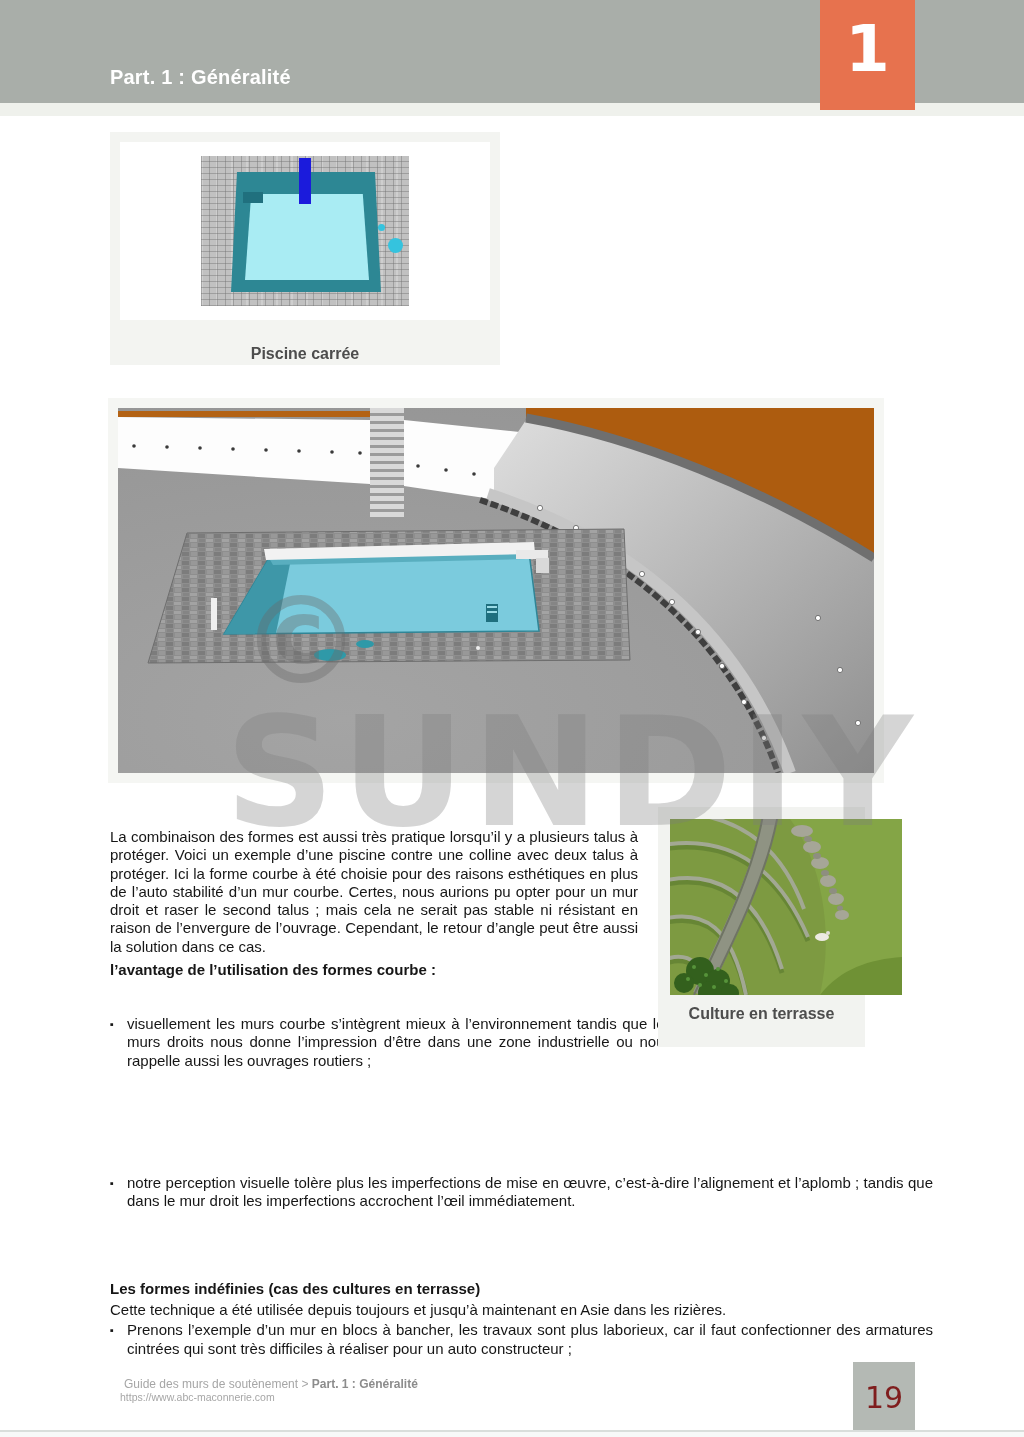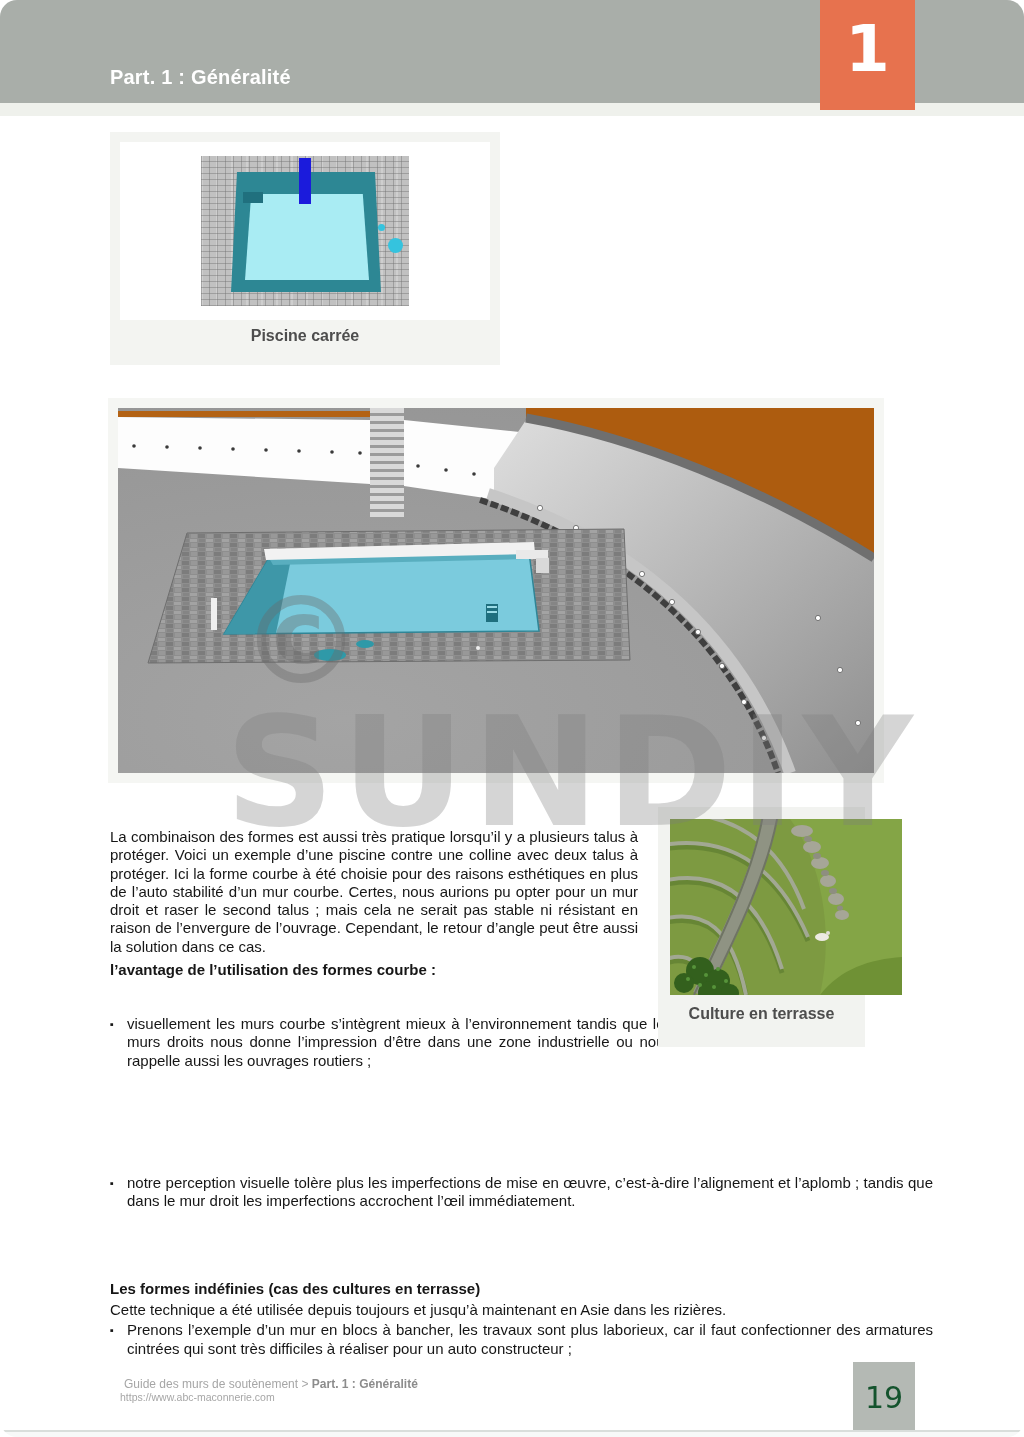--- a/index.html
+++ b/index.html
@@ -1,32 +1,32 @@
 <!DOCTYPE html>
 <html><head>
 <meta charset="utf-8">
 <style>
   html,body{margin:0;padding:0;background:#ffffff;}
   #page{position:relative;width:1024px;height:1437px;background:#ffffff;overflow:hidden;
-        font-family:"Liberation Sans",sans-serif;color:#161616;border-radius:17px;}
+        font-family:"Liberation Sans",sans-serif;color:#161616;}
 
   
   .header-band{position:absolute;left:0;top:0;width:1024px;height:103px;background:#a9aea9;}
   .header-strip{position:absolute;left:0;top:103px;width:1024px;height:13px;background:#eff1ec;}
   .header-title{position:absolute;left:110px;top:66px;font-size:20px;font-weight:bold;color:#ffffff;letter-spacing:.2px;}
   .chapter-badge{position:absolute;left:820px;top:0;width:95px;height:110px;background:#e7724e;text-align:center;}
   .chapter-badge span{display:block;font-family:"DejaVu Sans",sans-serif;font-size:64px;font-weight:bold;color:#ffffff;line-height:98px;}
 
   
   .panel{position:absolute;background:#f3f4f1;}
   .panel .inner{position:absolute;left:10px;top:10px;background:#ffffff;}
   .panel .caption{position:absolute;left:0;width:100%;text-align:center;font-size:16px;font-weight:bold;color:#4d4d4d;}
   #panel-square{left:110px;top:132px;width:390px;height:233px;}
   #panel-square .inner{width:370px;height:178px;}
-  #panel-square .caption{top:195px;}
+  #panel-square .caption{top:213px;}
   #panel-oval{left:524px;top:132px;width:388px;height:240px;}
   #panel-oval .inner{width:368px;height:184px;}
   #panel-oval .caption{top:206px;}
 
   
   .sq-patio{position:absolute;left:50%;transform:translateX(-50%);top:14px;width:208px;height:150px;
     background-color:#c1c1c1;
     background-image:
       repeating-linear-gradient(0deg, rgba(115,115,115,.45) 0 1px, transparent 1px 6px),
       repeating-linear-gradient(90deg, rgba(115,115,115,.45) 0 1px, transparent 1px 8px),
@@ -80,21 +80,21 @@
   
   #panel-terrace{left:658px;top:807px;width:207px;height:240px;background:#f2f3f0;}
   #panel-terrace .inner{width:232px;height:176px;left:12px;top:12px;background:#7d9a41;}
   #panel-terrace .caption{top:198px;}
 
   
   .footer-line1{position:absolute;left:124px;top:1377px;font-size:12px;color:#a6a6a6;}
   .footer-line1 b{color:#8c8c8c;}
   .footer-line2{position:absolute;left:120px;top:1391px;font-size:10.5px;color:#a6a6a6;}
   .page-box{position:absolute;left:853px;top:1362px;width:62px;height:71px;background:#b4b9b4;text-align:center;}
-  .page-box span{display:block;font-size:30px;color:#14532d;line-height:71px;font-family:"DejaVu Sans",sans-serif;}
+  .page-box span{display:block;font-size:30px;color:#7f1d1d;line-height:71px;font-family:"DejaVu Sans",sans-serif;}
   .bottom-rule{position:absolute;left:0;top:1430px;width:1024px;height:2px;background:#d9dedb;}
   .bottom-strip{position:absolute;left:0;top:1432px;width:1024px;height:5px;background:#f7f9f8;}
 </style>
 </head>
 <body>
 
 <div id="page">
 
   <div class="header-band"></div>
   <div class="header-strip"></div>

